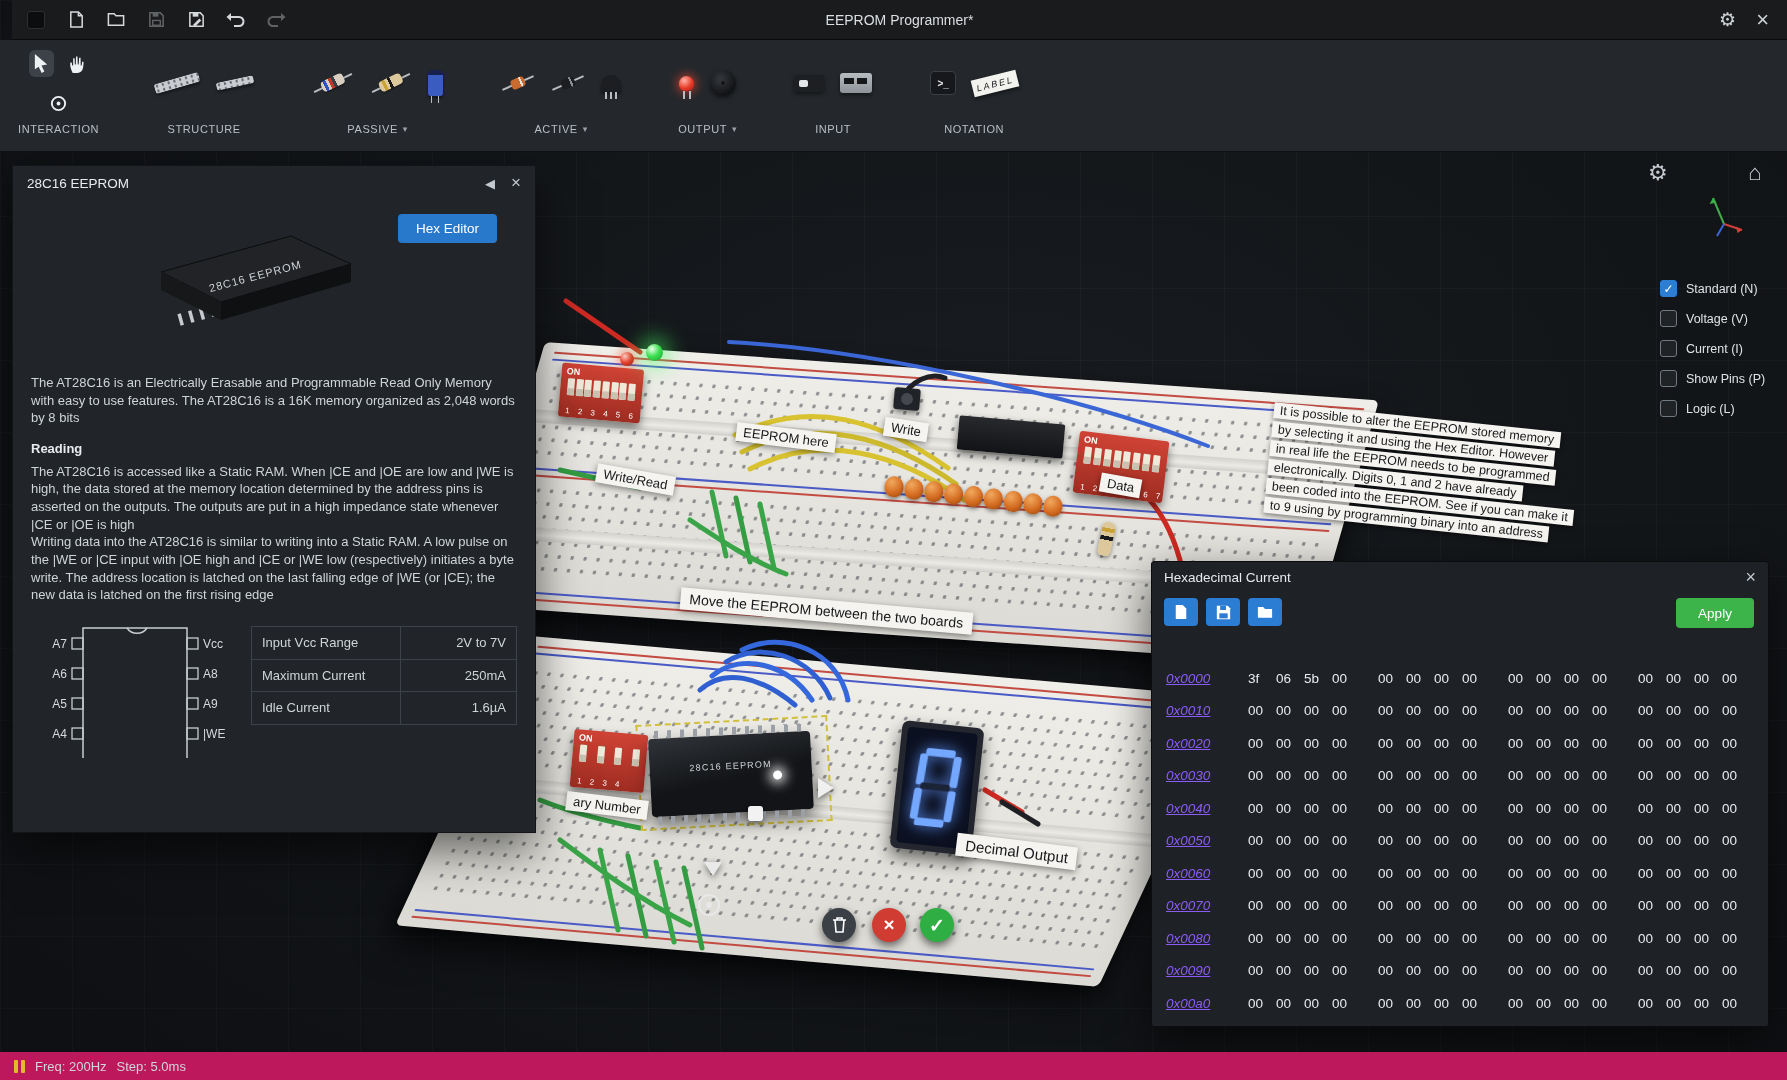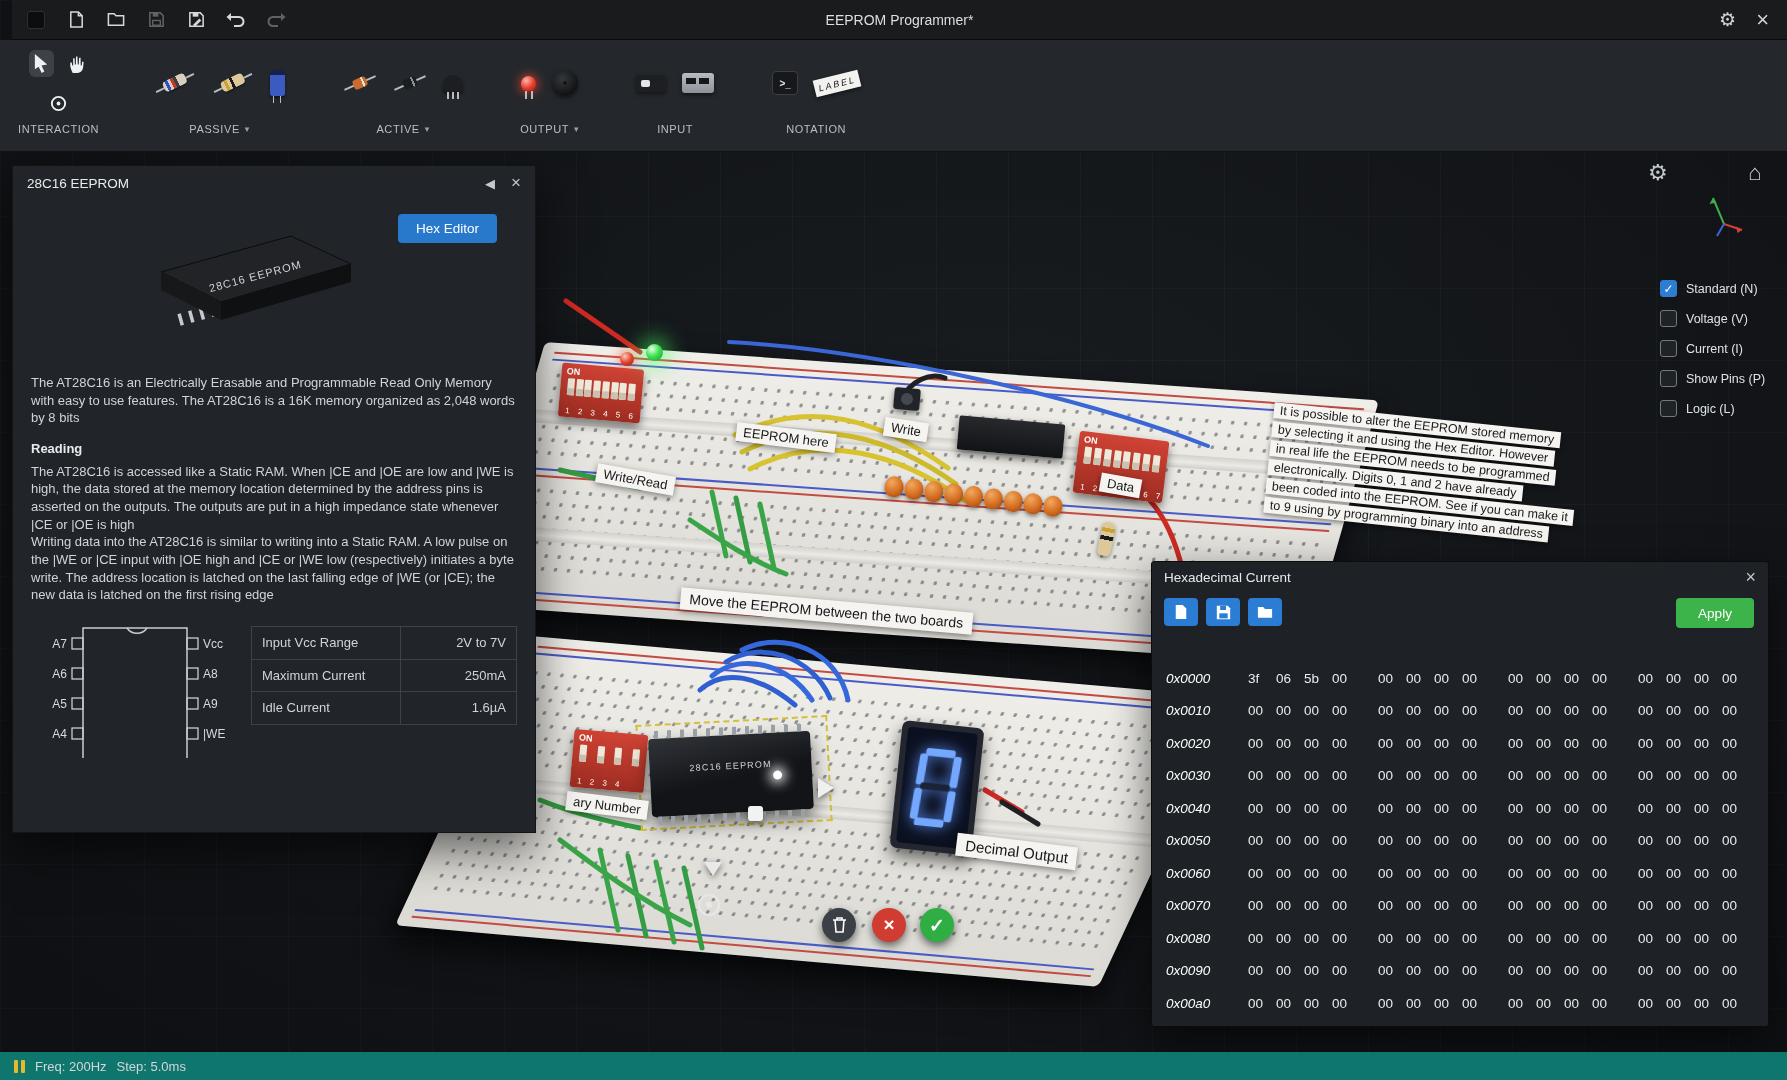--- a/index.html
+++ b/index.html
@@ -184,27 +184,27 @@
   .hx-header { height:30px; display:flex; align-items:center; padding:0 12px; color:#e8eaec; font-size:13.5px; }
   .hx-header .sp { flex:1; }
   .hx-close { color:#c3c9ce; font-size:18px; cursor:pointer; }
   .hx-toolbar { position:absolute; left:12px; top:36px; display:flex; gap:8px; }
   .hbtn { width:34px; height:28px; background:#2b7cd3; border-radius:4px; display:flex; align-items:center;
     justify-content:center; cursor:pointer; }
   .applybtn { position:absolute; right:14px; top:36px; width:78px; height:30px; background:#3cb44a; color:#fff;
     font-size:13.5px; border-radius:4px; display:flex; align-items:center; justify-content:center; cursor:pointer; }
   .hex-grid { position:absolute; left:14px; right:8px; top:100px; bottom:4px; font-size:13.5px; }
   .hex-row { display:flex; align-items:center; height:32.5px; }
-  .addr { width:64px; font-style:italic; color:#ffffff; }
+  .addr { width:64px; font-style:italic; color:#8b5cf6;text-decoration:underline; }
   .grp { display:flex; width:112px; margin-left:18px; }
   .grp:first-of-type { margin-left:22px; }
   .byte { width:28px; color:#e9ecef; }
 
   
-  .statusbar { position:absolute; left:0; right:0; bottom:0; height:28px; background:#0f766e; z-index:40;
+  .statusbar { position:absolute; left:0; right:0; bottom:0; height:28px; background:#be185d; z-index:40;
     display:flex; align-items:center; gap:10px; padding:0 14px; color:#d2d6d9; font-size:13px; }
   .pauseico { display:flex; gap:3px; cursor:pointer; }
   .pauseico i { width:4px; height:13px; background:#e3b92e; border-radius:1px; }
 </style>
 </head>
 <body>
 
 <div id="app">
 
   <div class="scene">
@@ -477,20 +477,33 @@
               <circle cx="10" cy="10" r="7" fill="none" stroke="#eef1f3" stroke-width="2"></circle>
               <circle cx="10" cy="10" r="2" fill="#eef1f3"></circle>
             </svg>
         </span>
       </div>
       <span class="tlabel">
           <span>INTERACTION</span>
         </span>
     </div>
 
+    <div class="tgroup" able="false">
+      <div class="ticons">
+        <span class="tool">
+            <span class="stick"></span>
+          </span>
+        <span class="tool">
+            <span class="stick s2"></span>
+          </span>
+      </div>
+      <span class="tlabel">
+          <span>STRUCTURE</span>
+        </span>
+    </div>
 
     <div class="tgroup">
       <div class="ticons">
         <span class="tool">
             <span class="rwire">
               <span class="rbody blue"></span>
             </span>
           </span>
         <span class="tool">
             <span class="rwire">

